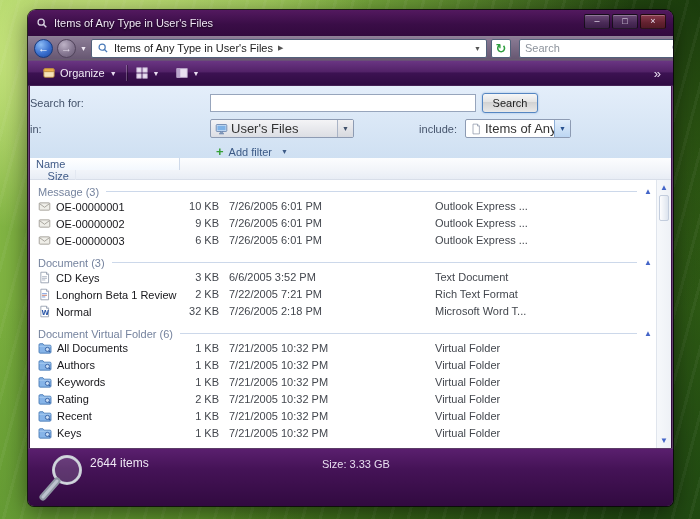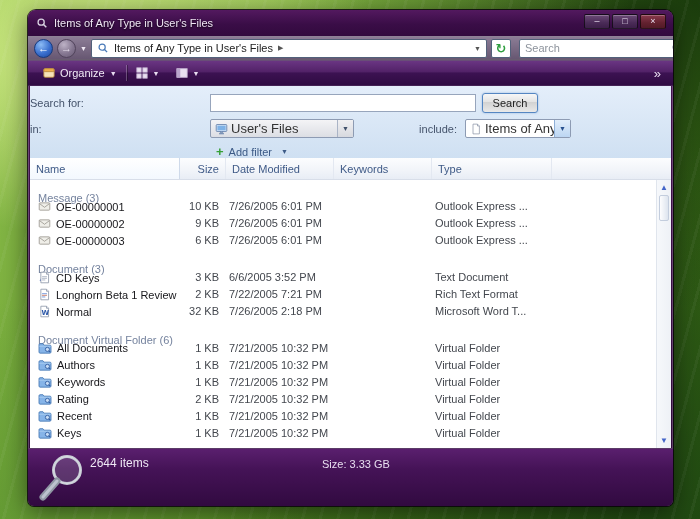--- a/index.html
+++ b/index.html
@@ -85,33 +85,33 @@
   .combo.in-c { width:144px; }
   .combo.inc-c { width:106px; margin-left:3px; }
   .sp-label2 { width:88px; text-align:right; padding-right:5px; margin-left:20px; }
   .add-filter { display:flex; align-items:center; gap:5px; padding-left:186px; }
   .af-plus { color:var(--filter-green,#36a036); font-weight:bold; font-size:13px; }
   .af-label { color:#3c5a86; }
   .af-dd { font-size:7px; color:#3c5a86; margin-left:4px; }
 
   
   .list-header { display:flex; height:22px; font-size:11px; color:#3f5a87;
-    background: linear-gradient(180deg,#fcfdfe,#f1f4f9 60%,#e8edf5); border-bottom:1px solid #d8dee9; }
+    background: linear-gradient(180deg,#fcfdfe,#f1f4f9 60%,#e8edf5); border-bottom:1px solid #d8dee9;flex-direction:column; }
   .lh-cell { height:100%; display:flex; align-items:center; padding:0 6px; border-right:1px solid #e3e8f1; }
   .lh-name { width:150px; background: linear-gradient(180deg,#ffffff,#f3f8fe); border-right:1px solid #cfdaea; }
   .lh-size { width:46px; justify-content:flex-end; }
   .lh-date { width:108px; }
   .lh-key  { width:98px; }
   .lh-type { width:120px; }
   .lh-fill { flex:1; border-right:none; }
 
   
   .list-body { position:relative; height:268px; background:#fff; overflow:hidden; }
   .rows { margin-right:15px; }
-  .group-row { height:20px; display:flex; align-items:flex-start; padding:12px 0 0 8px;flex-direction:column; }
+  .group-row { height:20px; display:flex; align-items:center; padding:3px 0 0 8px; }
   .g-label { font-size:11px; color:#75839e; white-space:nowrap; }
   .g-line { flex:1; height:1px; background:#ccd8ea; margin:0 7px; }
   .g-arrow { font-size:8px; color:var(--accent-blue,#4465c8); margin-right:4px; line-height:1; }
   .row { height:17px; display:flex; align-items:flex-start; font-size:11px; }
   .c-name { width:150px; display:flex; align-items:center; gap:5px; padding-left:8px; color:#16161a;
     white-space:nowrap; overflow:hidden; }
   .ficon { display:flex; align-items:center; flex:none; }
   .c-size { width:46px; text-align:right; padding-right:7px; color:#43474e; }
   .c-date { width:108px; padding-left:3px; color:#43474e; white-space:nowrap; }
   .c-key  { width:98px; padding-left:3px; color:#43474e; }

